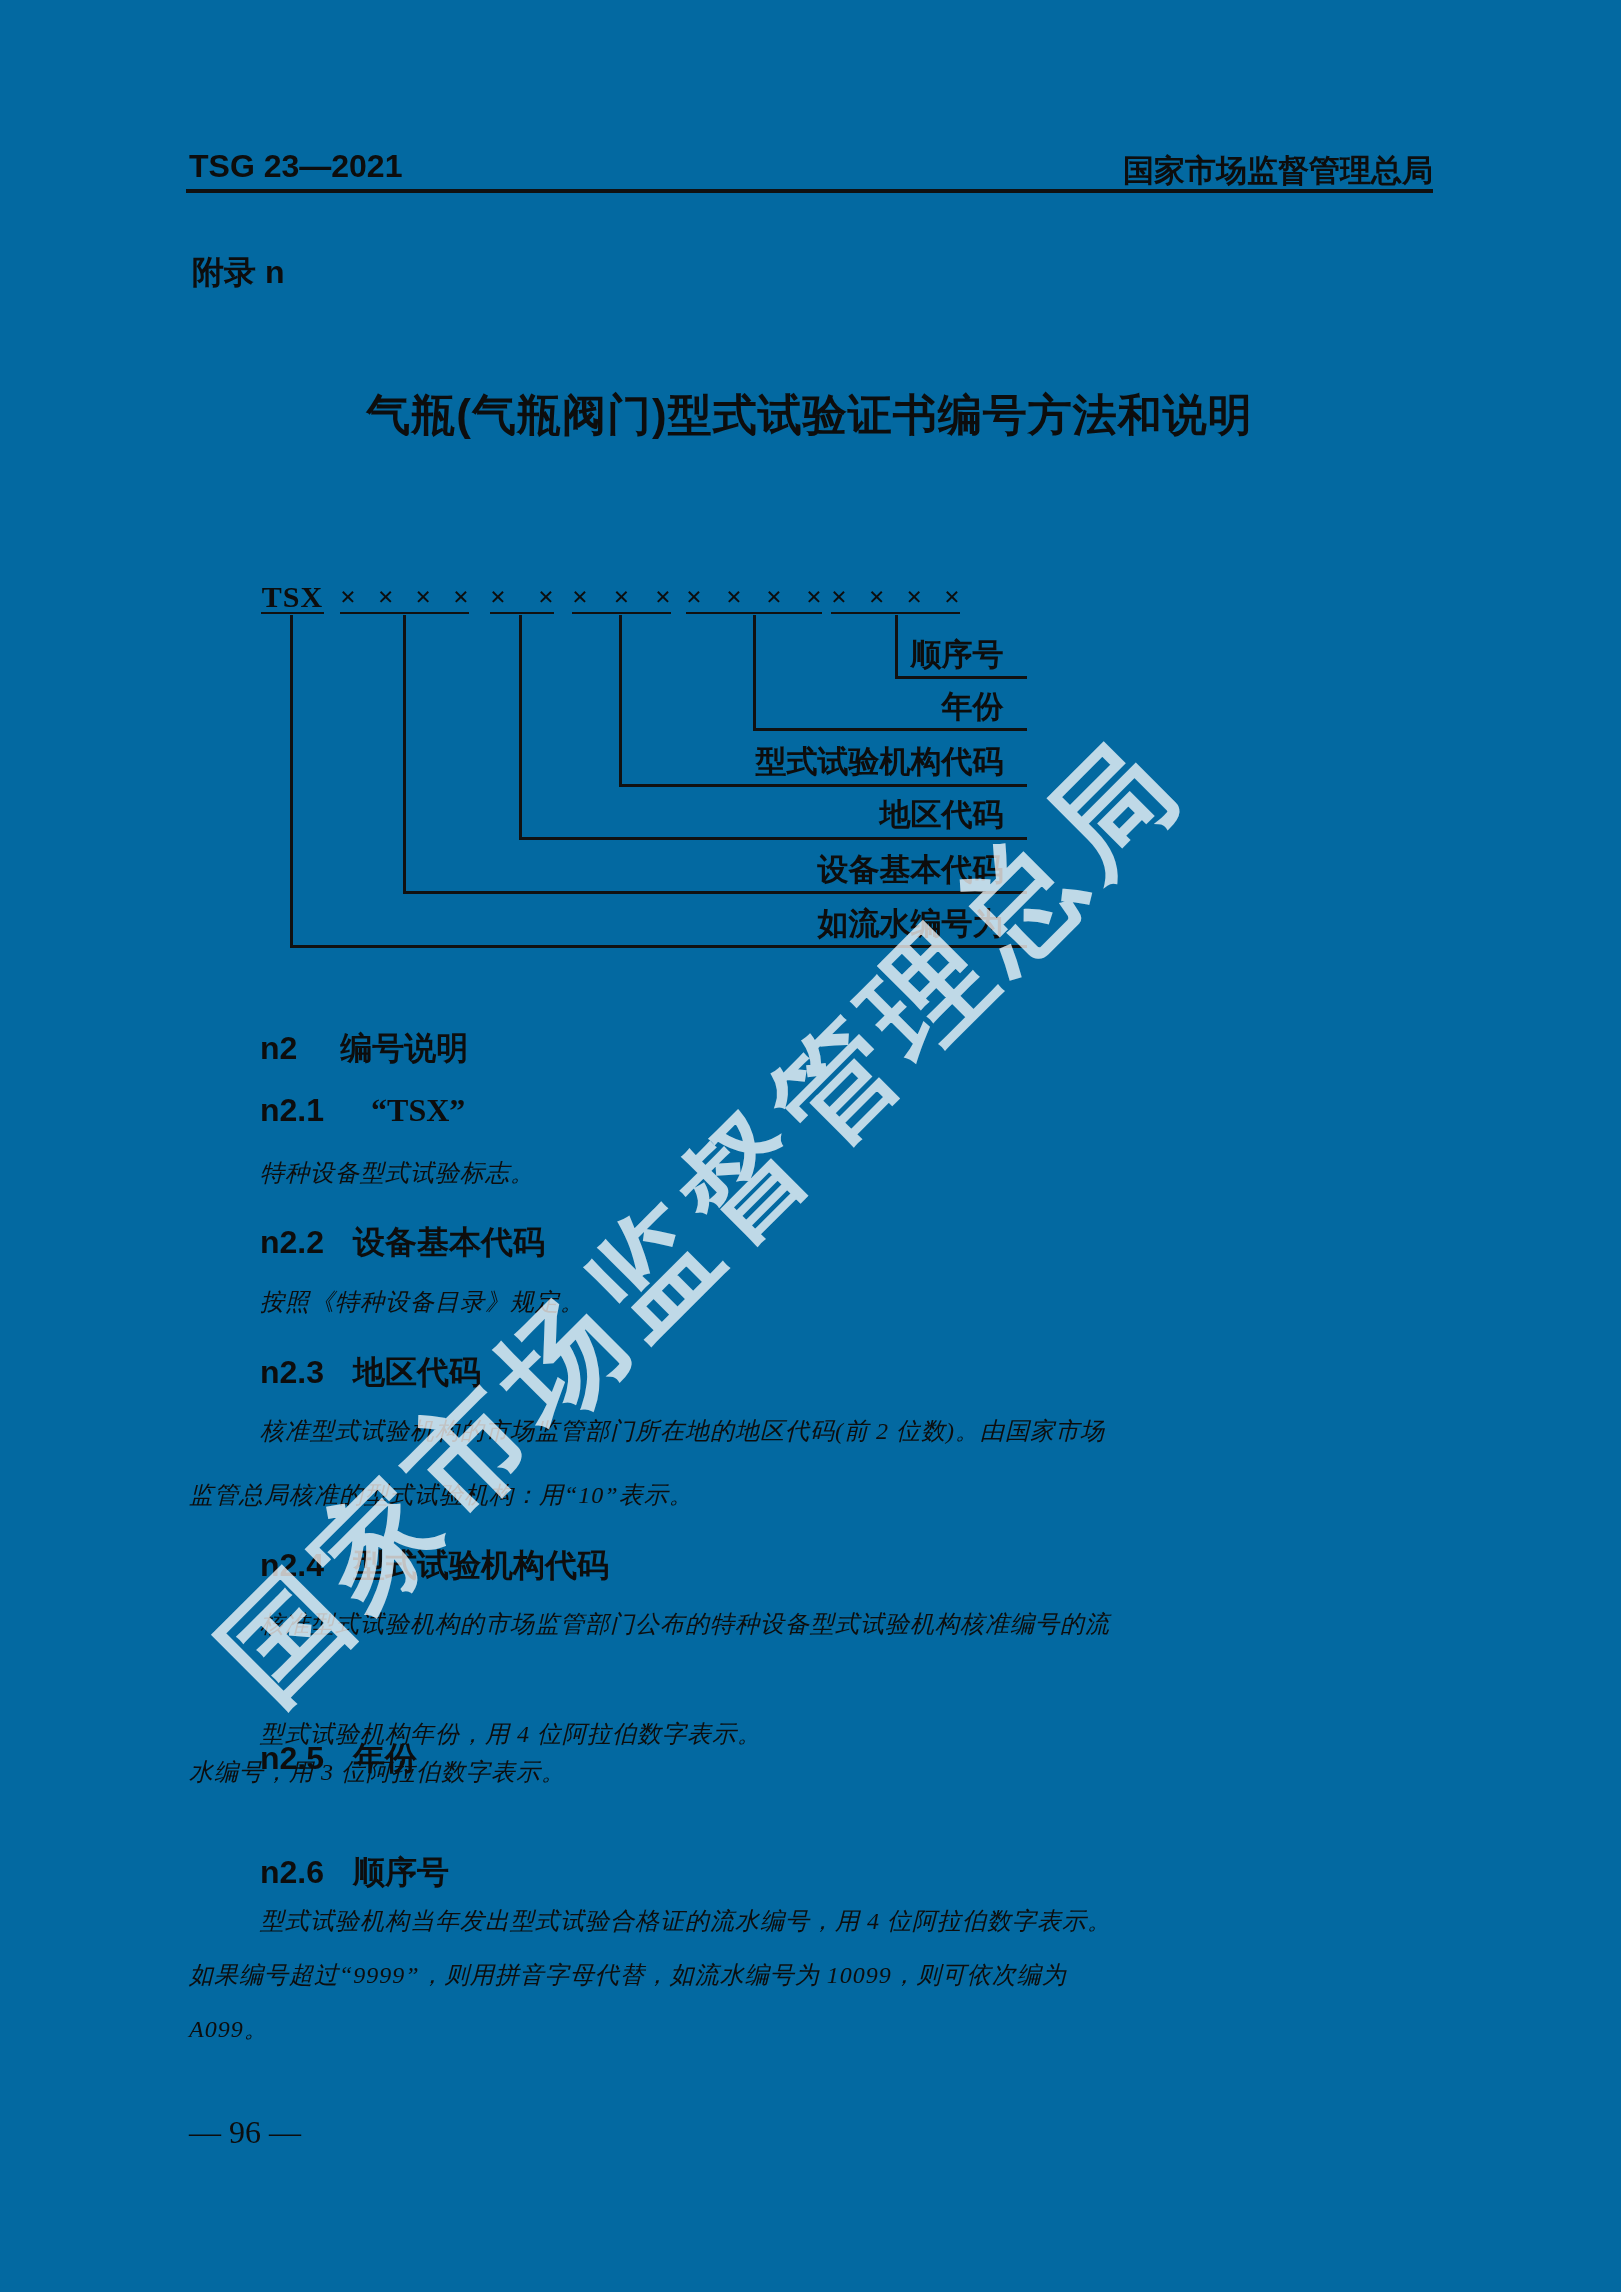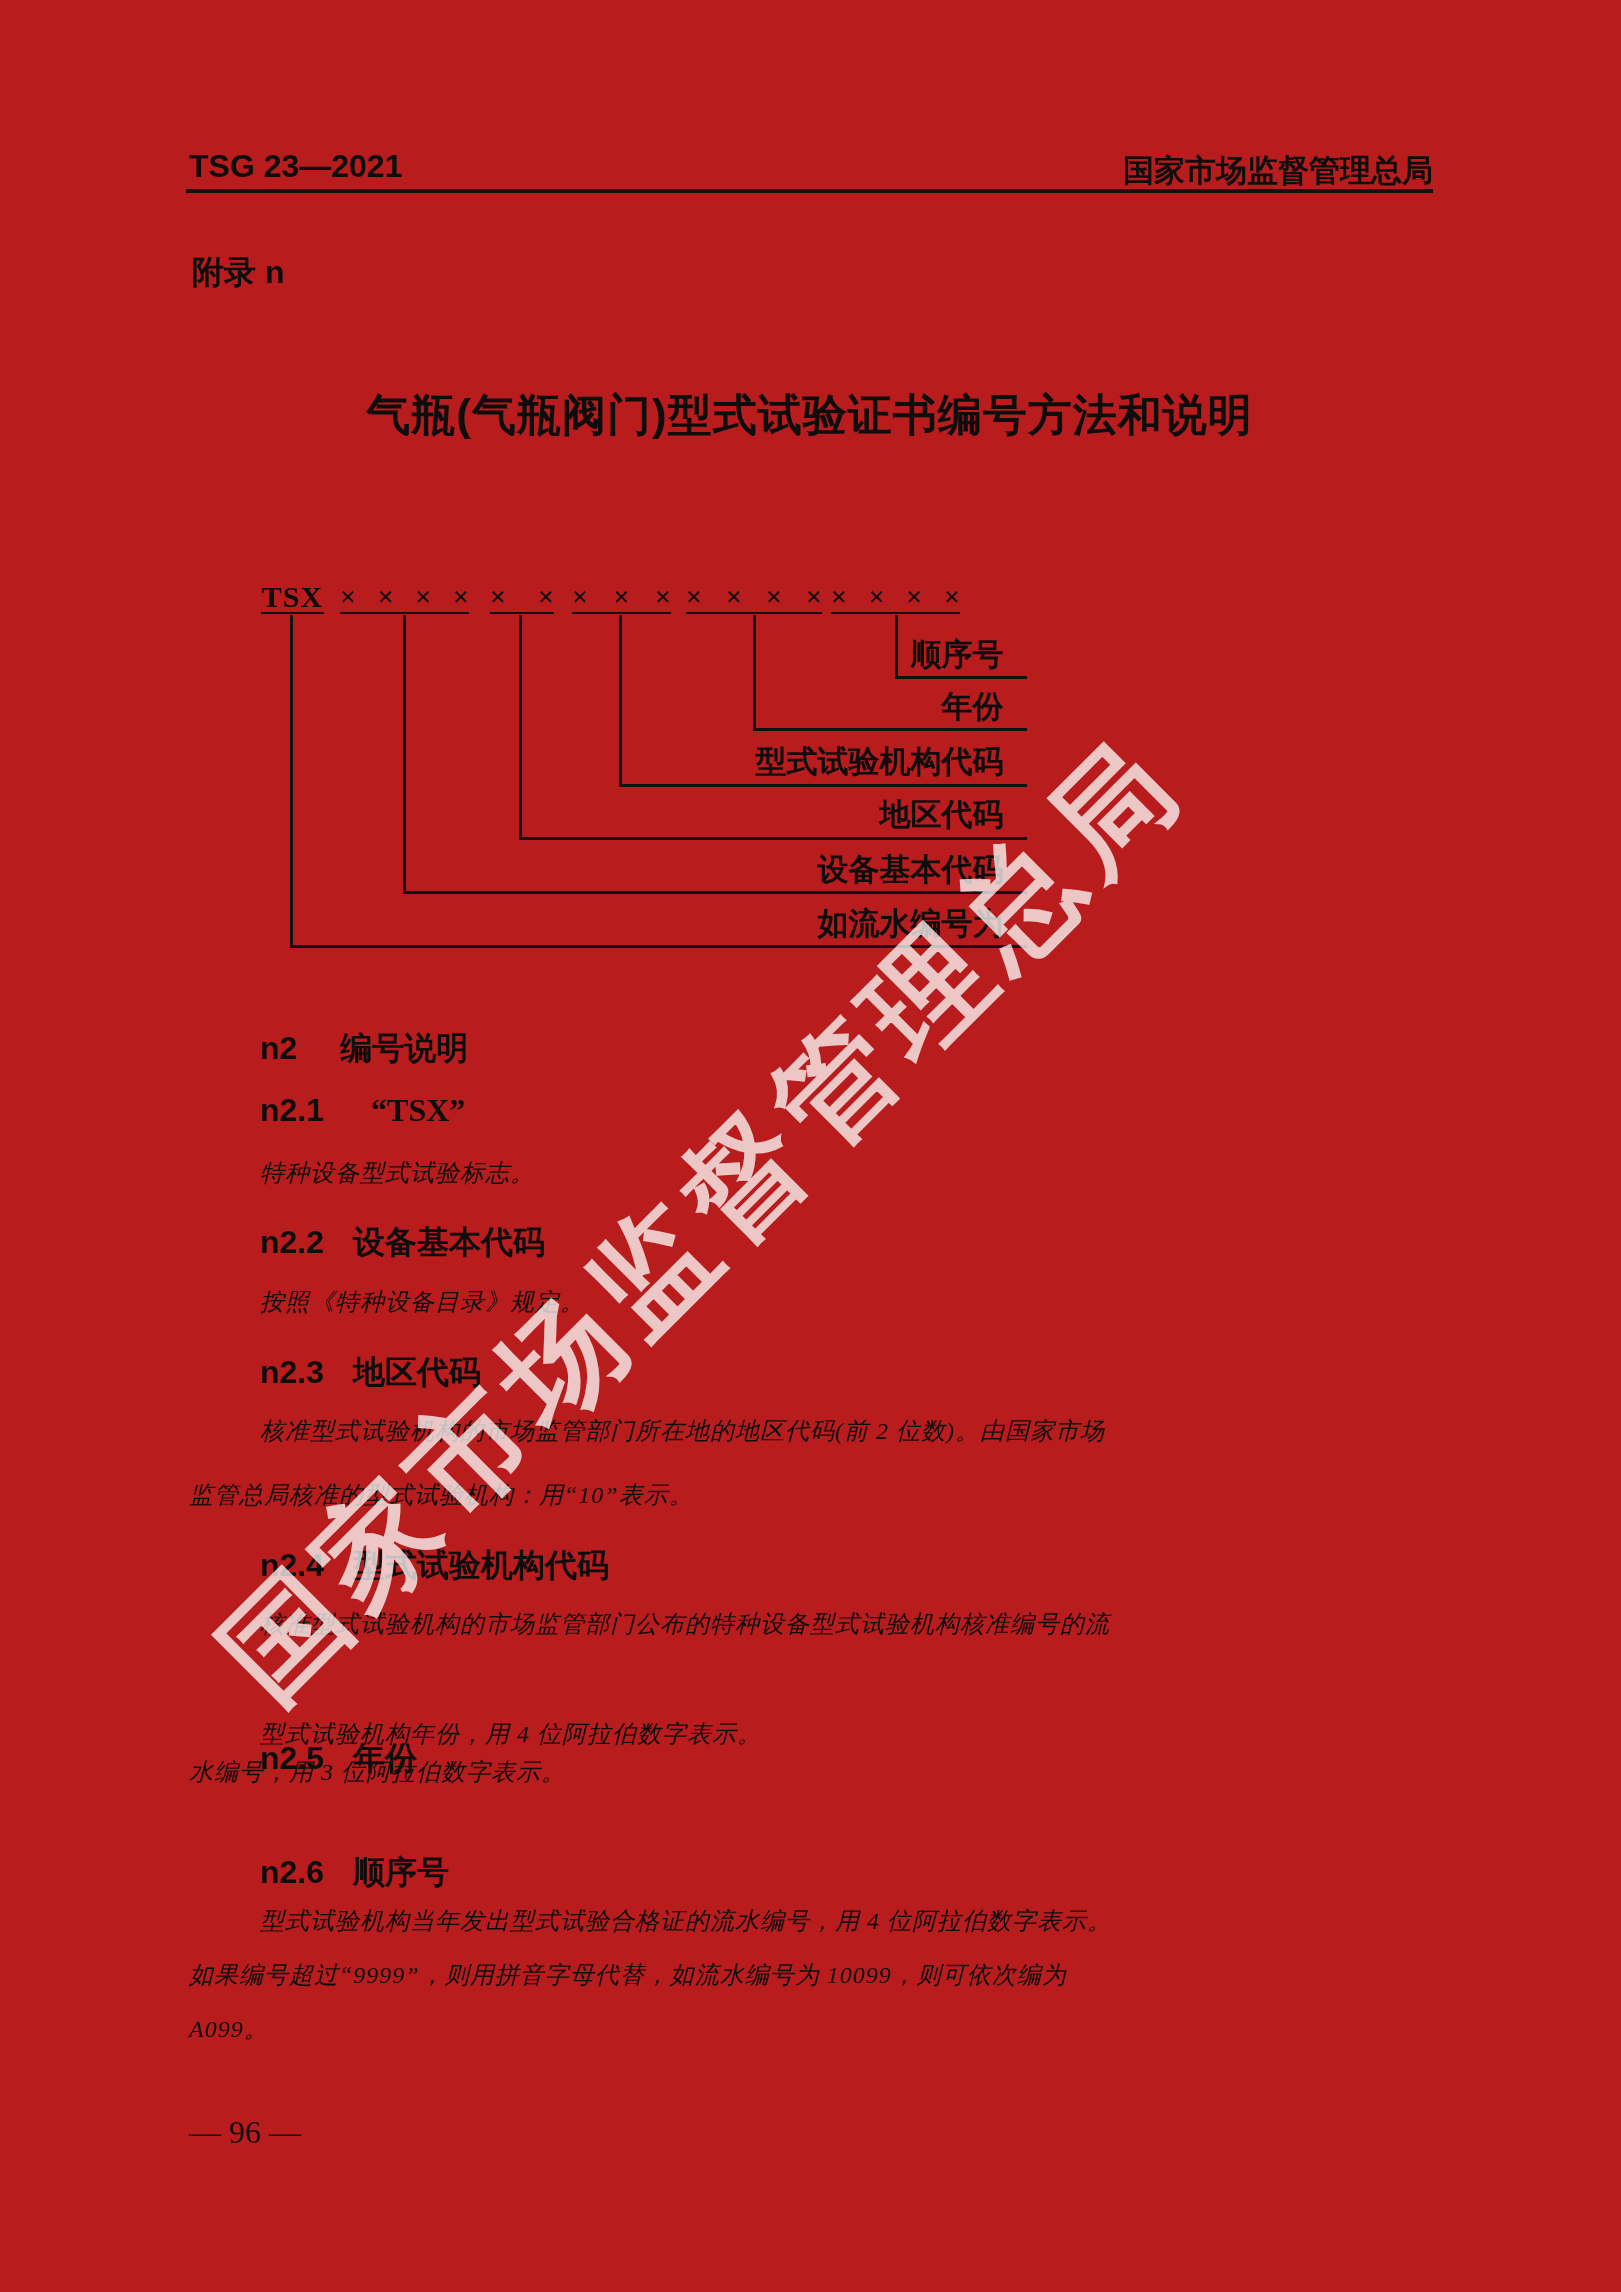--- a/index.html
+++ b/index.html
@@ -1,19 +1,19 @@
 <!DOCTYPE html>
 <html><head>
 <meta charset="utf-8">
 <style>
   html,body{margin:0;padding:0;}
   .page{
     position:relative;
     width:1621px;height:2293px;
-    background:#b91c1c;
+    background:#0369a1;
     color:#0d0d0d;
     overflow:hidden;
   }
   .abs{position:absolute;white-space:nowrap;}
   .sans{font-family:"Liberation Sans",sans-serif;font-weight:700;}
   .serif{font-family:"Liberation Serif",serif;font-weight:400;}
   .body-line{font-family:"Liberation Serif",serif;font-size:24px;letter-spacing:1px;font-style:italic;}
   .bar{position:absolute;background:#111111;}
   
   .gap-lg{display:inline-block;margin-left:43px;}

